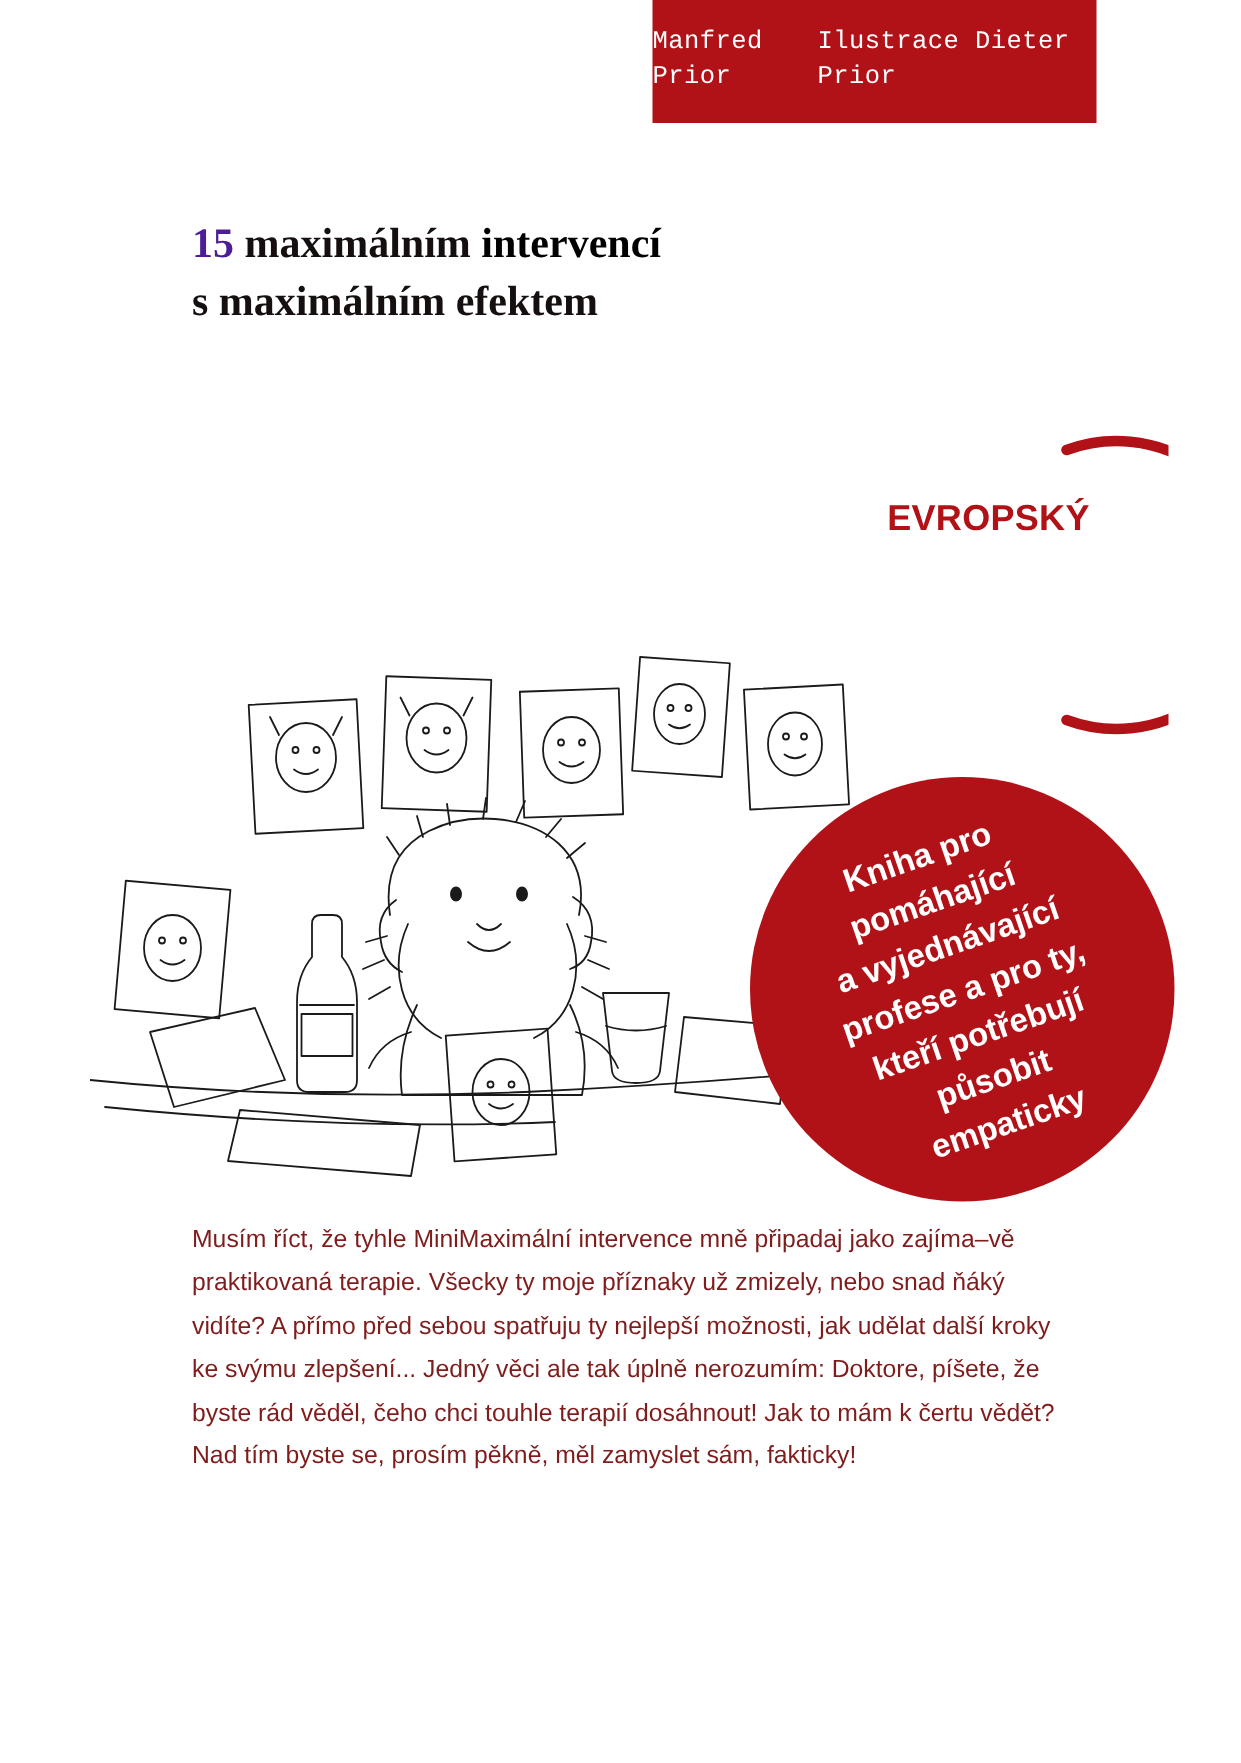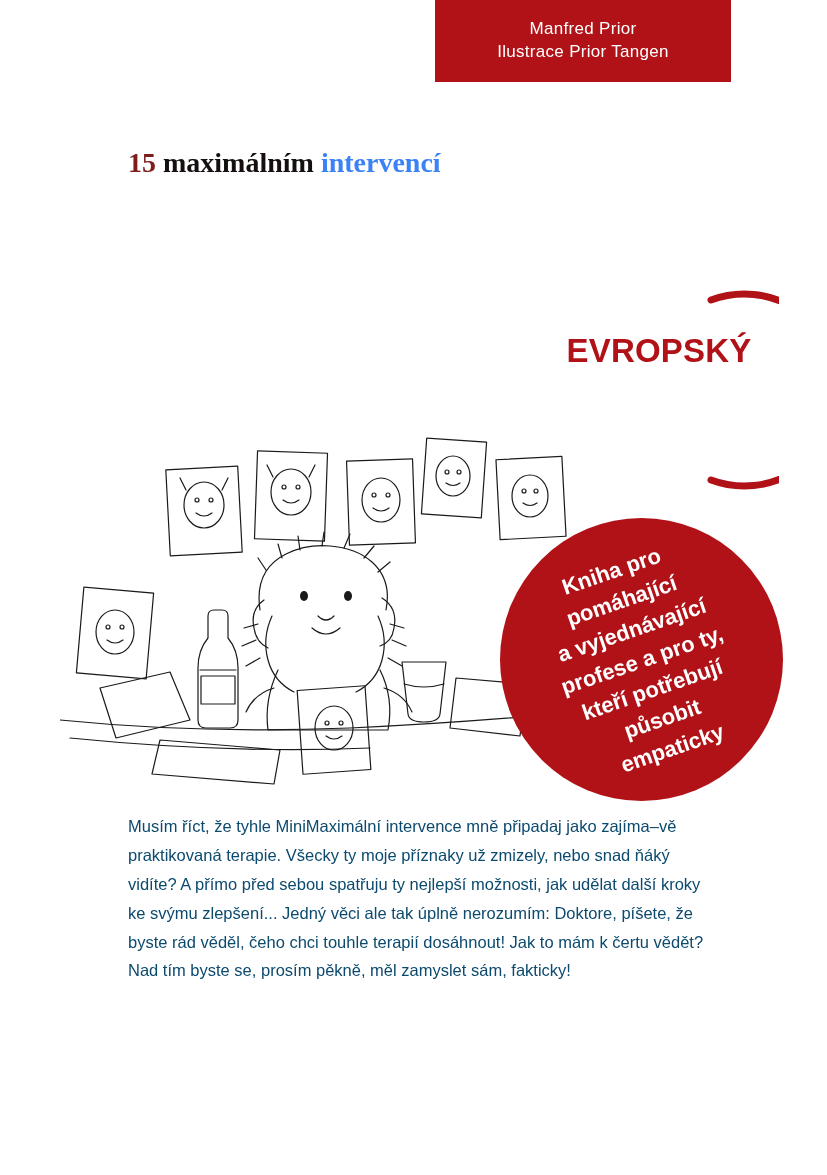--- a/index.html
+++ b/index.html
@@ -19,24 +19,24 @@
   
   .author-band {
     position: absolute;
     left: 435px;
     top: 0;
     width: 296px;
     height: 82px;
     background: #b01217;
     color: #ffffff;
     display: flex;
-    flex-direction: column;
+    flex-direction: row;
     align-items: center;
     justify-content: center;
-    font-family: Liberation Sans, sans-serif;
+    font-family: Liberation Mono, monospace;
   }
   .author-name {
     font-size: 17px;
     letter-spacing: 0.3px;
     line-height: 1.35;
   }
   .author-illus {
     font-size: 17px;
     letter-spacing: 0.3px;
     line-height: 1.35;
@@ -58,22 +58,22 @@
     letter-spacing: -0.3px;
   }
   .subtitle {
     margin-top: 18px;
     font-family: "Liberation Serif", serif;
     font-size: 28px;
     font-weight: bold;
     line-height: 1.38;
     color: #15100f;
   }
-  .subtitle .accent-num { color: #7f1d1d; }
-  .subtitle .accent-word { color: #3b82f6; }
+  .subtitle .accent-num { color: #4c1d95; }
+  .subtitle .accent-word { color: #000000; }
 
   
   .bestseller {
     position: absolute;
     left: 539px;
     top: 288px;
     width: 240px;
     height: 204px;
   }
   .bestseller svg {
@@ -82,21 +82,21 @@
   }
   .bestseller-text {
     position: absolute;
     left: 0;
     top: 44px;
     width: 240px;
     text-align: center;
     color: #b01217;
     font-family: "Liberation Sans", sans-serif;
     font-weight: bold;
-    font-size: 33px;
+    font-size: 24px;
     line-height: 1.18;
     letter-spacing: 0.2px;
   }
 
   
   .circle-badge {
     position: absolute;
     left: 500px;
     top: 518px;
     width: 283px;
@@ -127,38 +127,39 @@
     width: 560px;
     height: 390px;
   }
 
   
   .quote {
     position: absolute;
     left: 128px;
     top: 812px;
     width: 590px;
-    color: #0c4a6e;
+    color: #7f1d1d;
     font-family: "Liberation Sans", sans-serif;
     font-size: 16.5px;
     line-height: 1.75;
   }
   .quote p { margin: 0; }
 </style>
 </head>
 <body>
 
 <div class="author-band">
   <div class="author-name">Manfred Prior</div>
-  <div class="author-illus">Ilustrace Prior Tangen</div>
+  <div class="author-illus">Ilustrace Dieter Prior</div>
 </div>
 
 <div class="title-block">
   <div class="subtitle">
     <div><span class="accent-num">15</span><span> maximálním </span><span class="accent-word">intervencí</span></div>
+    <div>s maximálním efektem</div>
   </div>
 </div>
 
 <div class="illustration">
   <svg width="560" height="390" viewBox="0 0 560 390" fill="none" stroke="#1a1a1a" stroke-width="1.2" stroke-linecap="round" stroke-linejoin="round">
 
     <g>
       <rect x="108" y="48" width="72" height="86" transform="rotate(-3 144 91)"></rect>
       <rect x="196" y="32" width="70" height="88" transform="rotate(2 231 76)"></rect>
       <rect x="288" y="40" width="66" height="84" transform="rotate(-2 321 82)"></rect>

